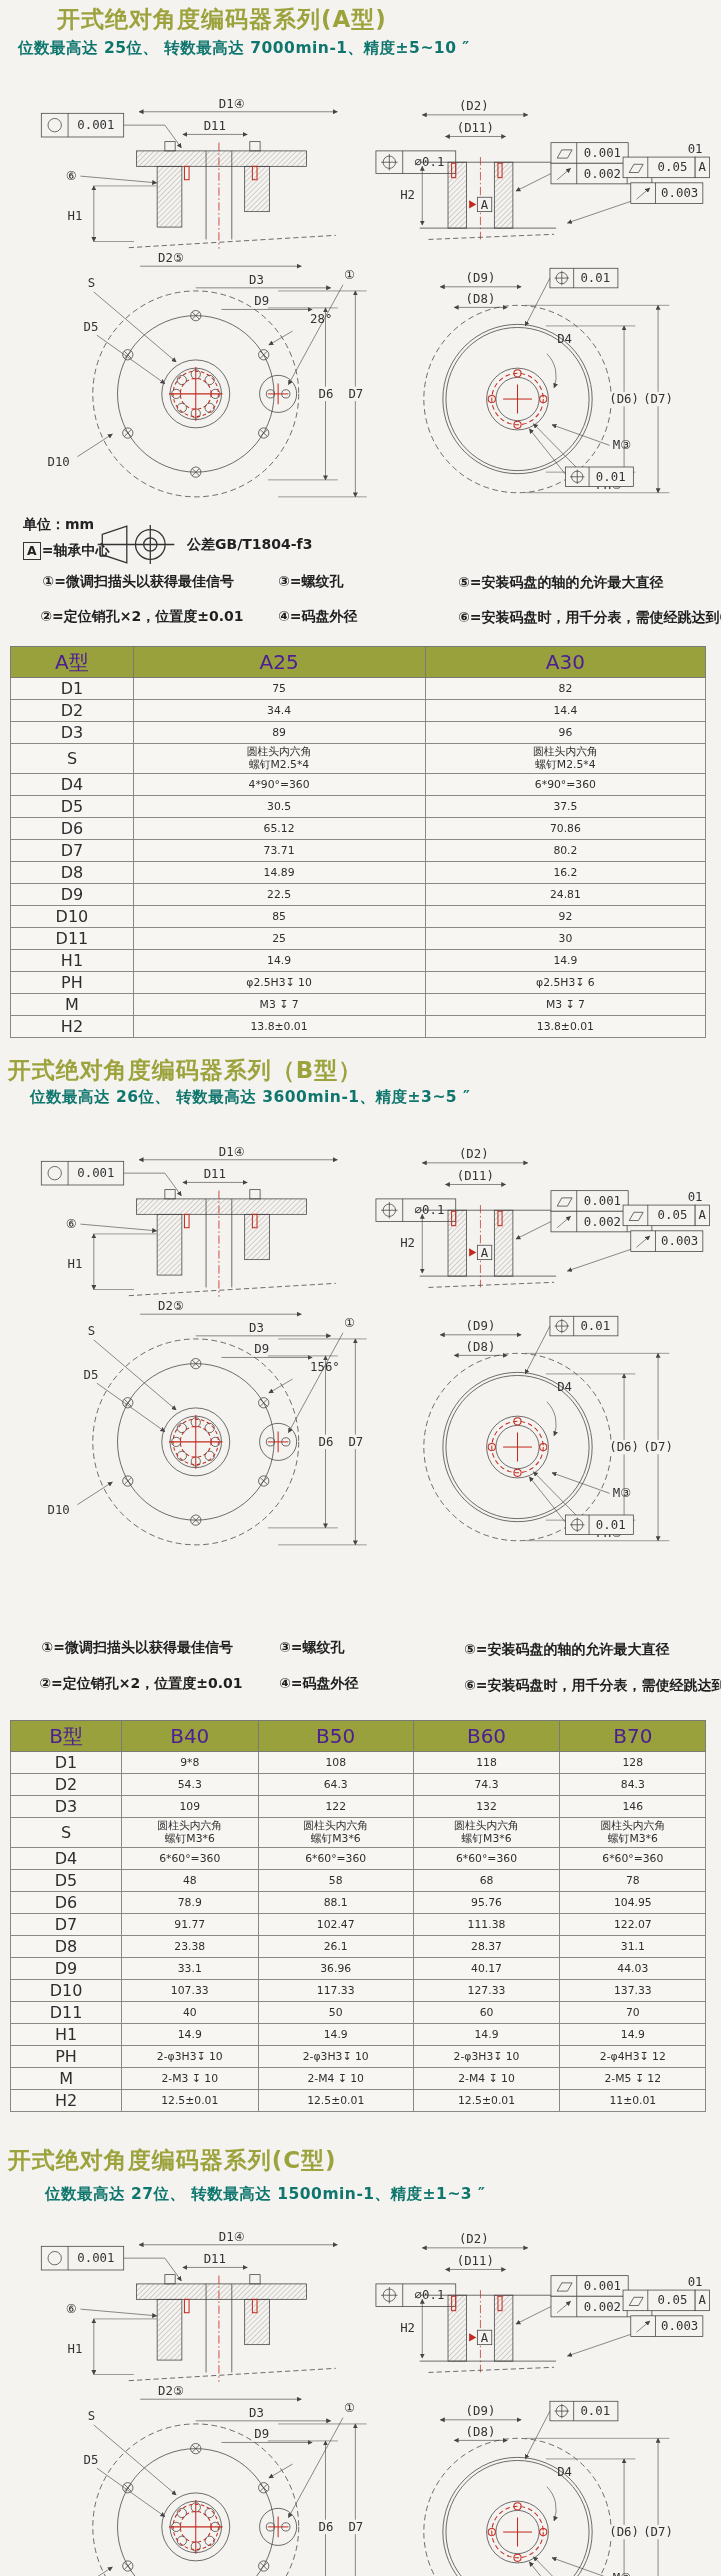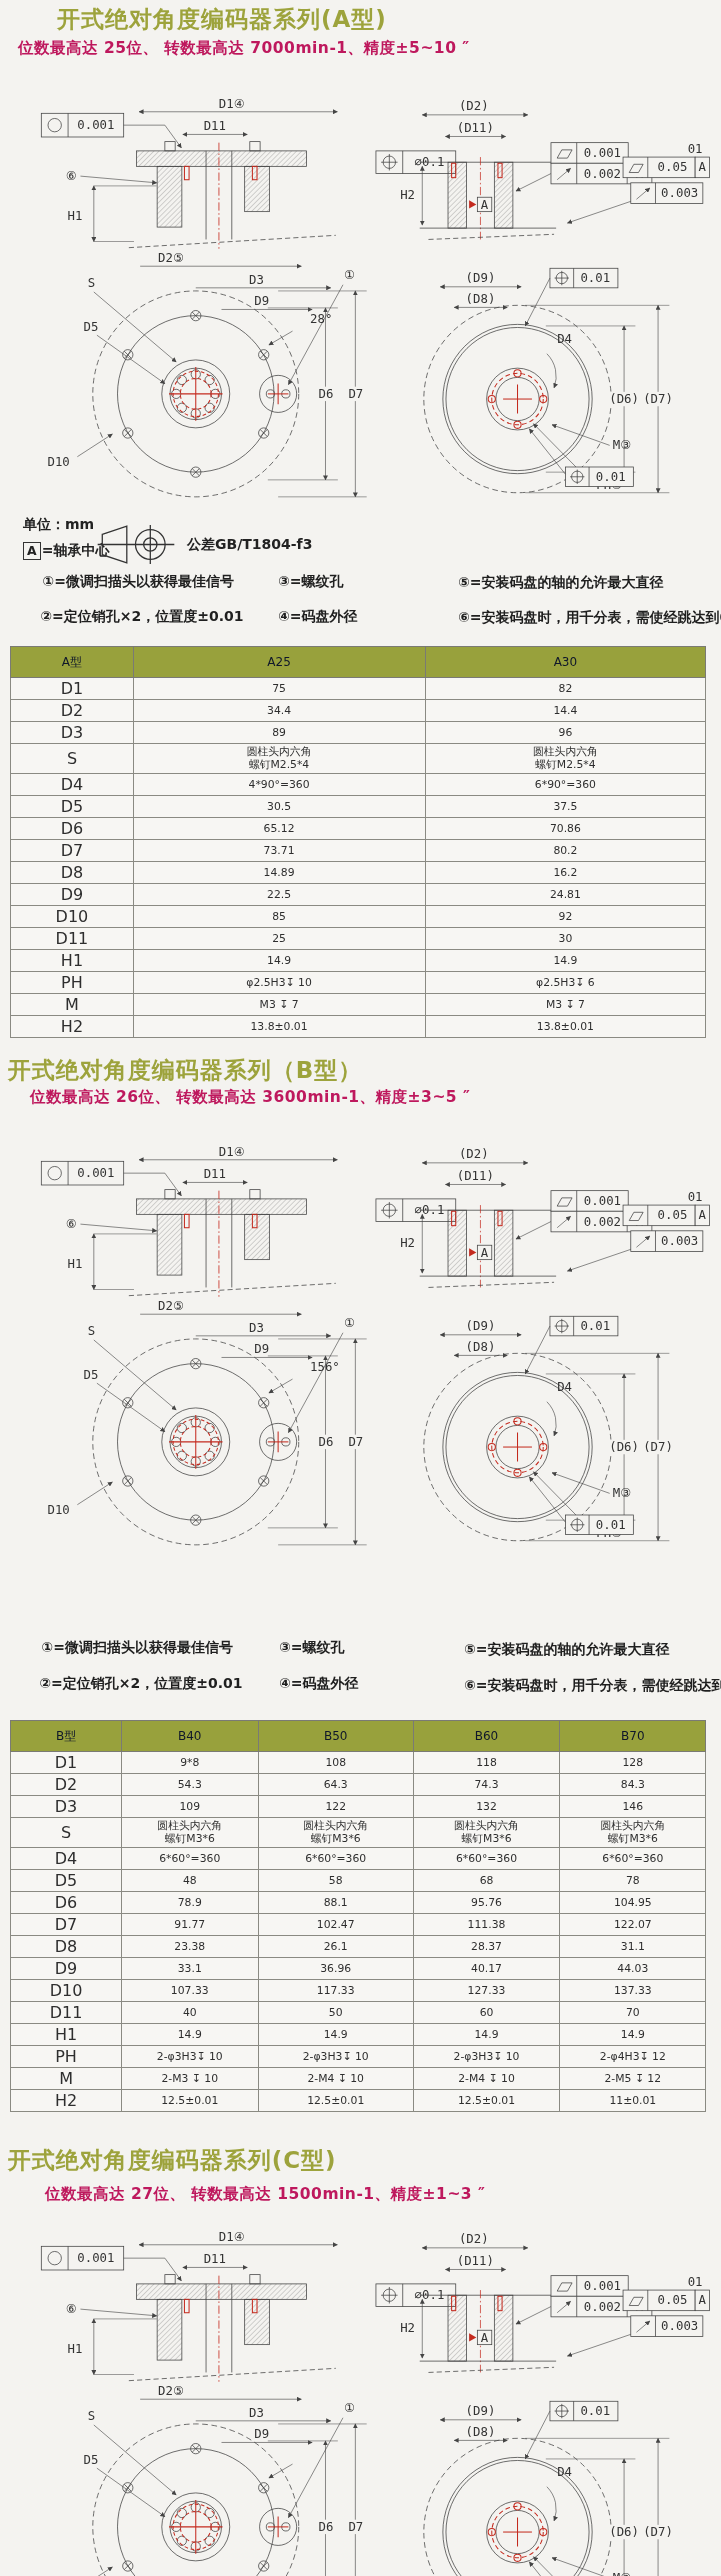--- a/index.html
+++ b/index.html
@@ -10,34 +10,34 @@
     overflow:hidden;
   }
   .series { position:absolute; left:0; width:721px; }
   .title {
     position:absolute; margin:0; white-space:nowrap;
     font-size:23px; font-weight:bold; letter-spacing:1px;
     color:var(--accent,#9da33c);
   }
   .subtitle {
     position:absolute; white-space:nowrap;
-    font-size:15.5px; font-weight:bold; letter-spacing:0.5px; color:#be185d;
+    font-size:15.5px; font-weight:bold; letter-spacing:0.5px; color:#0f766e;
   }
   .drawing { position:absolute; left:10.3px; width:701px; height:417px; }
   .meta { position:absolute; font-size:14px; font-weight:600; color:#222; white-space:nowrap; }
   .datum-a {
     display:inline-block; border:1px solid #333; padding:0 3.1px; margin-right:1px;
     font-size:12.4px; line-height:15.5px;
   }
   .legend-note { position:absolute; font-size:14px; font-weight:600; color:#1f1f1f; white-space:nowrap;margin-left:32px; }
   .tblwrap { position:absolute; left:10.3px; width:696px; }
   table { width:100%; border-collapse:collapse; border:1.5px solid #4b4944; background:#f7f6f3; }
   thead th {
-    background:var(--header,#98a13c); color:#0f172a;
-    font-size:12px; font-weight:500; height:28px;
+    background:var(--header,#98a13c); color:#4c1d95;
+    font-size:20px; font-weight:500; height:28px;
     border:0.5px solid #7a7a74;
   }
   tbody th, tbody td {
     border:0.5px solid #8a8a82; border-top:1.5px solid #53514b;
     text-align:center; vertical-align:middle; padding:1px 2.1px;
   }
   tbody th { font-size:16px; font-weight:500; color:#2e2e2e; }
   tbody td { font-size:10.8px; height:18.5px; color:#2e2e2e; white-space:pre-line; line-height:1.25; }
   
   svg text { fill:#333; font-family:"DejaVu Sans Mono","DejaVu Sans",monospace; font-size:24px; }

